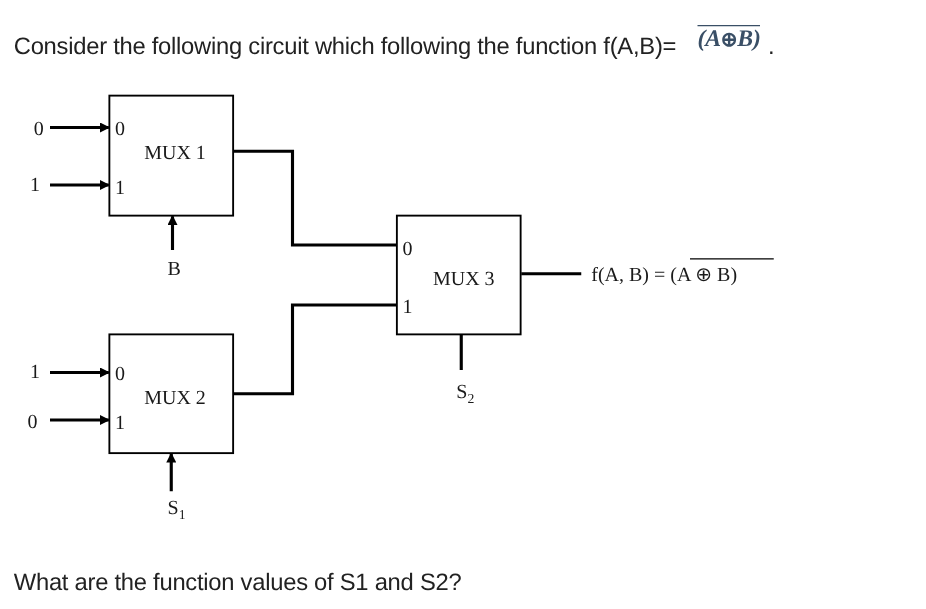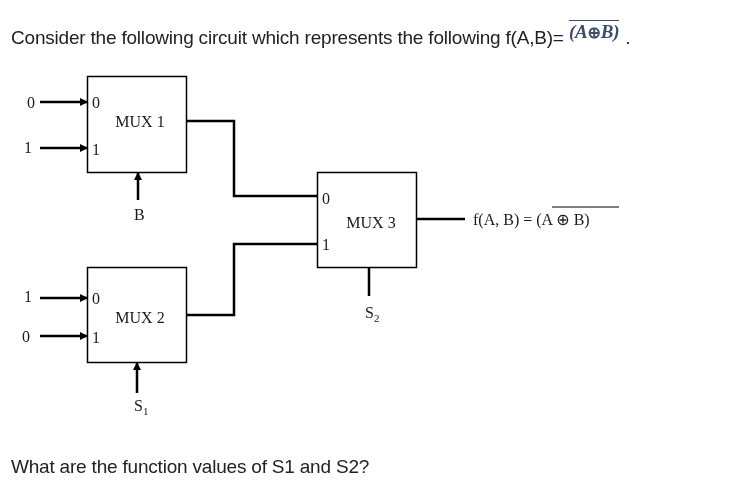--- a/index.html
+++ b/index.html
@@ -14,34 +14,34 @@
     }
     #intro { left: 11px; top: 27px; }
     #intro .formula {
       font-family: "Liberation Serif", serif;
       font-style: italic;
       font-weight: bold;
       color: #3a4f66;
       font-size: 19px;
       position: relative;
       top: -6px;
-      margin-left: 0;
+      margin-left: 12px;
     }
     #intro .formula .ov { border-top: 1.5px solid #3a4f66; padding-top: 0px; }
     #intro .formula .xor { font-style: normal; font-size: 16px; }
     #intro .dot { margin-left: 6px; }
     #question { left: 11px; top: 456px; }
     svg#circuit { position: absolute; left: 0; top: 0; }
     svg text { font-family: "Liberation Serif", serif; fill: #1a1a1a; }
   </style>
 </head>
 <body>
 
 <div id="intro" class="prose">
-  <span>Consider the following circuit which represents the following f(A,B)=</span>
+  <span>Consider the following circuit which following the function f(A,B)=</span>
   <span class="formula"><span class="ov"><span>(A</span><span class="xor">⊕</span><span>B)</span></span></span><span class="dot">.</span>
 </div>
 
 <svg id="circuit" width="741" height="487">
   <defs>
     <marker id="arrow" markerWidth="8" markerHeight="8" refX="7" refY="4" orient="auto" markerUnits="userSpaceOnUse">
       <path d="M0,0 L8,4 L0,8 z" fill="#000"></path>
     </marker>
   </defs>
 

